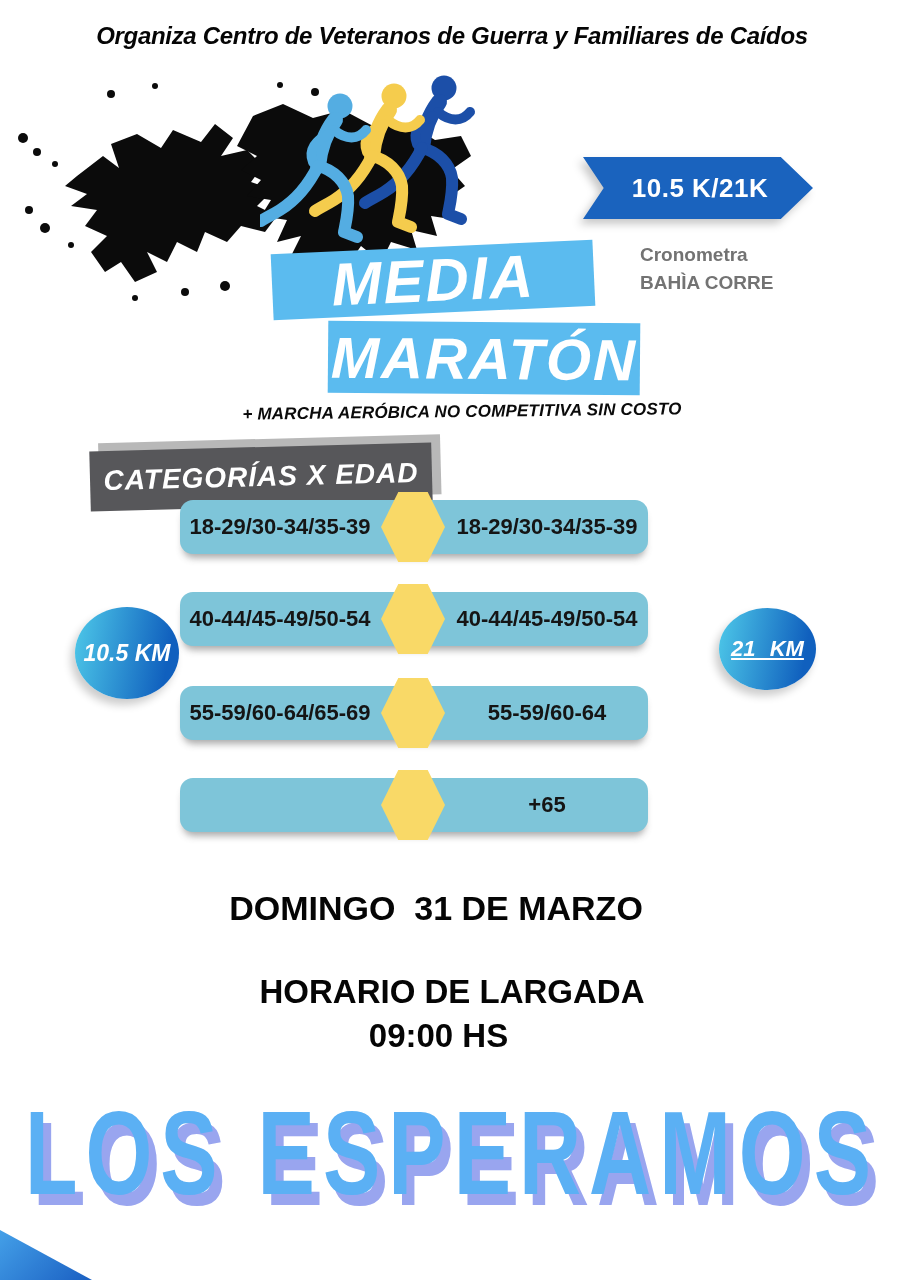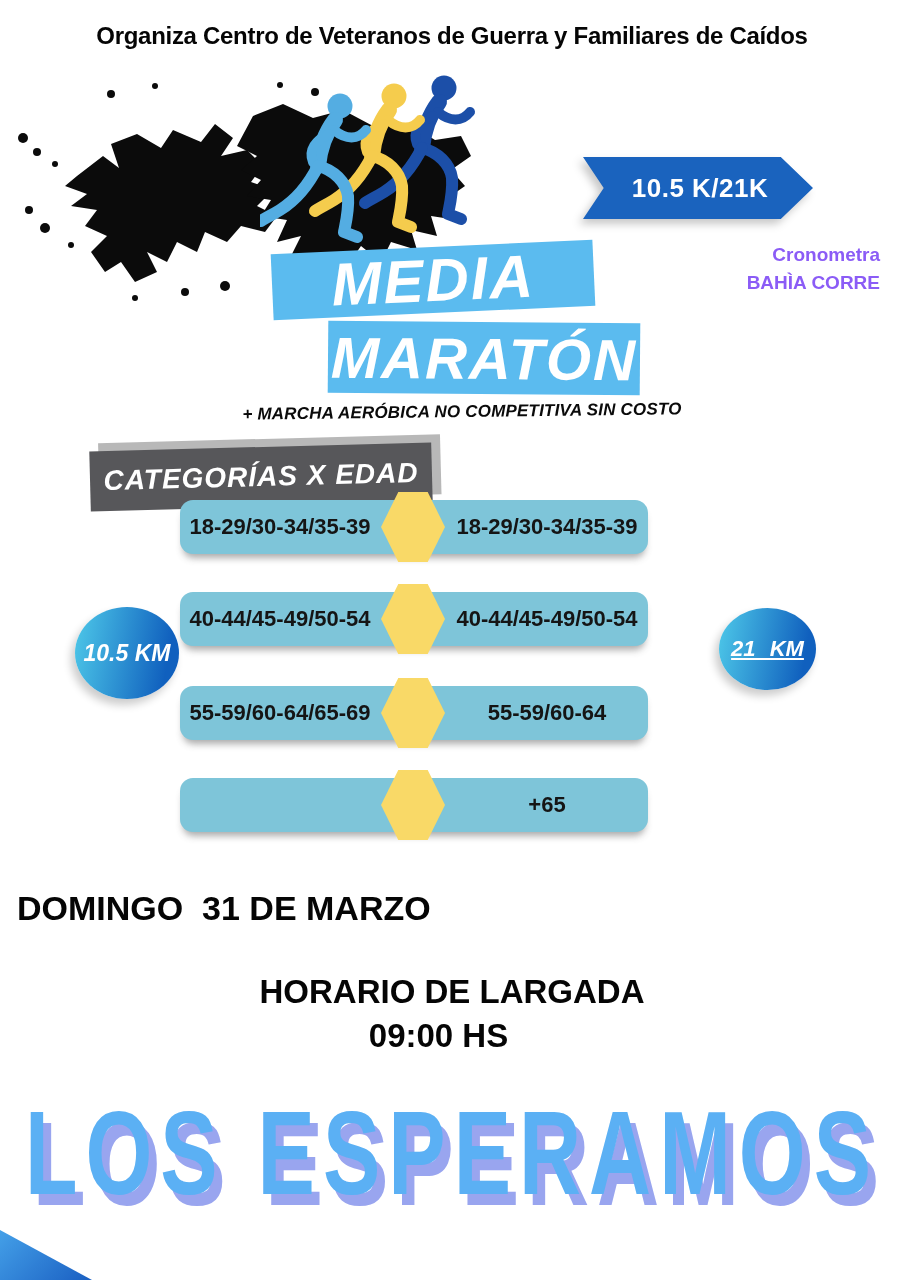--- a/index.html
+++ b/index.html
@@ -6,33 +6,33 @@
   #canvas{
     position:relative;width:904px;height:1280px;margin:0 auto;
     background:#ffffff;overflow:hidden;
     font-family:"Liberation Sans",sans-serif;color:#111;
   }
   .abs{position:absolute;}
   .ctr{display:flex;align-items:center;justify-content:center;}
 
   .organizer{
     left:0;top:22px;width:904px;text-align:center;
-    font-size:24px;font-weight:bold;letter-spacing:-0.3px;color:#050505;
+    font-size:24px;font-weight:bold;letter-spacing:-0.3px;color:#050505;font-style:italic;
   }
 
   .arrow-wrap{left:583px;top:121px;filter:drop-shadow(-4px 5px 4px rgba(0,0,0,0.22));}
   .arrow{
     width:230px;height:62px;background:#1A63BE;
     clip-path:polygon(0% 0%,86% 0%,100% 50%,86% 100%,0% 100%,9% 50%);
     color:#fff;font-size:26px;font-weight:bold;letter-spacing:0.5px;
     padding-left:4px;box-sizing:border-box;margin-top:36px;
   }
 
-  .timing{left:640px;top:241px;width:240px;text-align:right;
-    font-size:19px;font-weight:bold;line-height:1.45;color:#8b5cf6;}
+  .timing{left:640px;top:241px;width:240px;text-align:left;
+    font-size:19px;font-weight:bold;line-height:1.45;color:#737373;}
 
   .banner{
     background:#5BBBEF;color:#fff;font-weight:bold;font-style:italic;
     letter-spacing:2px;
   }
   .banner-media{left:272px;top:247px;width:322px;height:66px;
     transform:rotate(-2.6deg);font-size:60px;}
   .banner-maraton{left:328px;top:322px;width:312px;height:72px;
     transform:rotate(0.5deg);font-size:58px;}
   .race-note{
@@ -62,22 +62,22 @@
   }
 
   .dist-circle{
     border-radius:50%;color:#fff;font-weight:bold;font-style:italic;
     background:linear-gradient(100deg,#4EC9E9 0%,#1060BE 85%);
     box-shadow:-4px 6px 9px rgba(0,0,0,0.20);
   }
   .circle-left{left:75px;top:607px;width:104px;height:92px;font-size:23px;}
   .circle-right{left:719px;top:608px;width:97px;height:82px;font-size:22px;word-spacing:8px;text-decoration:underline;}
 
-  .date-line{left:0;top:889px;width:872px;text-align:left;
-    font-size:34px;font-weight:bold;color:#050505;white-space:pre;padding-left:17px;}
+  .date-line{left:0;top:889px;width:872px;text-align:center;
+    font-size:34px;font-weight:bold;color:#050505;white-space:pre;}
   .start-label{left:0;top:973px;width:904px;text-align:center;
     font-size:33px;font-weight:bold;color:#050505;}
   .start-time{left:0;top:1017px;width:877px;text-align:center;
     font-size:33px;font-weight:bold;color:#050505;}
 
   .closing{
     left:0;top:1085px;width:904px;text-align:center;
     font-size:86px;font-weight:bold;letter-spacing:8px;
     color:#5BB0F4;text-shadow:8px 8px 0 #99A5EF;
     transform:scaleY(1.38);transform-origin:top center;white-space:nowrap;

